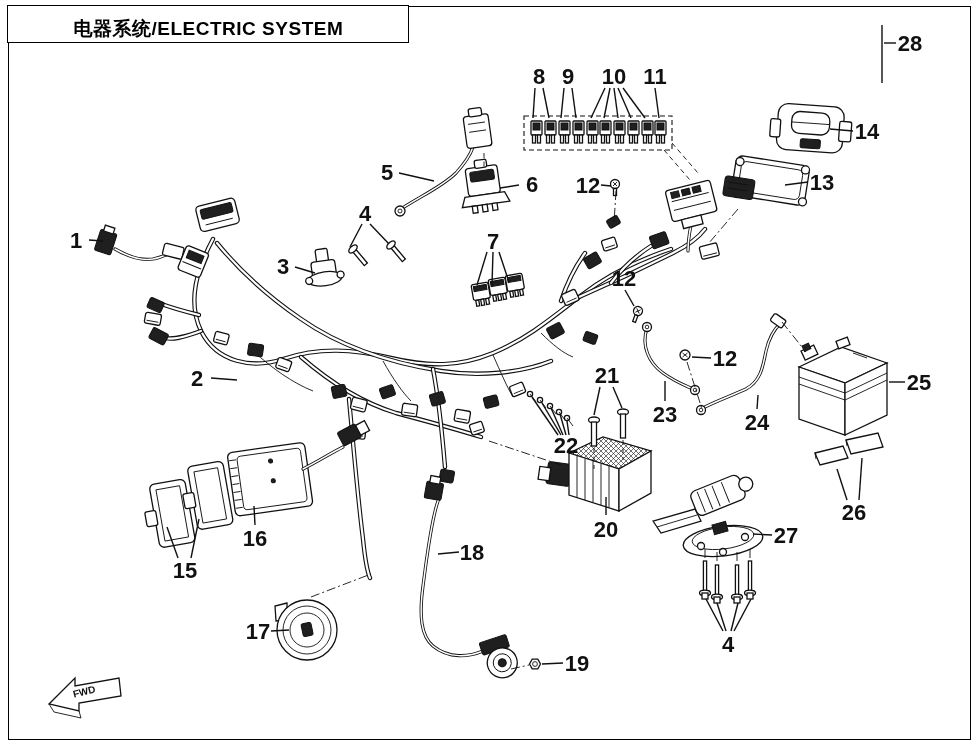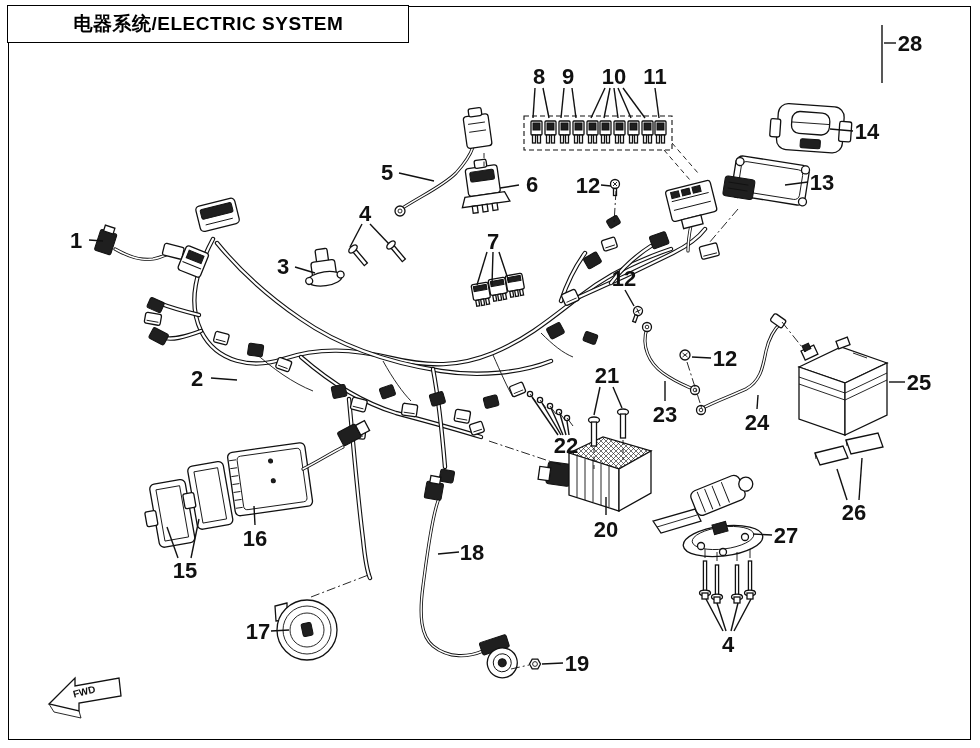--- a/index.html
+++ b/index.html
@@ -1,18 +1,18 @@
 <!DOCTYPE html>
 <html><head>
 <meta charset="utf-8">
 <style>
   html,body{margin:0;padding:0;background:#fff;font-family:"Liberation Sans",sans-serif}
   .page{position:relative;width:963px;height:734px;margin:6px 0 0 8px;border:1.6px solid #000;background:#fff;box-sizing:border-box}
   .title-box{position:absolute;top:-1.6px;left:-1.6px;width:402px;height:38px;border:1.6px solid #000;box-sizing:border-box;
-             display:flex;align-items:center;justify-content:center;font-size:19px;font-weight:bold;letter-spacing:.5px;background:#fff;z-index:2}
+             display:flex;align-items:flex-end;justify-content:center;font-size:19px;font-weight:bold;letter-spacing:.5px;background:#fff;z-index:2}
   svg.diagram{position:absolute;left:0;top:0;width:960px;height:731px}
   .thin{fill:none;stroke:#111;stroke-width:.9}
   .fw{fill:#fff;stroke:#111;stroke-width:1.3}
   .fd{fill:#1f1f1f;stroke:#111;stroke-width:1}
   .tube{fill:none;stroke:#111;stroke-width:4.4;stroke-linecap:round}
   .tube-sm{fill:none;stroke:#111;stroke-width:3.2;stroke-linecap:round}
   .dash{stroke-dasharray:5 3.5}
   .ddot{stroke-dasharray:9 3 2 3}
   .leader{stroke:#111;stroke-width:1.4}
   .callout{font-family:"Liberation Sans",sans-serif;font-size:22px;font-weight:bold;fill:#111}

